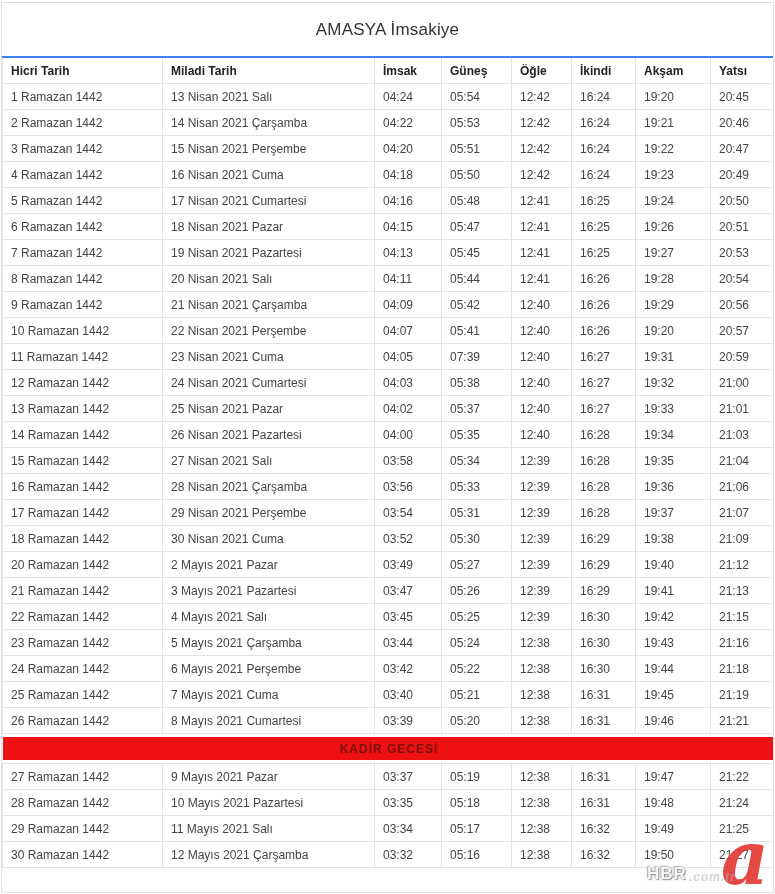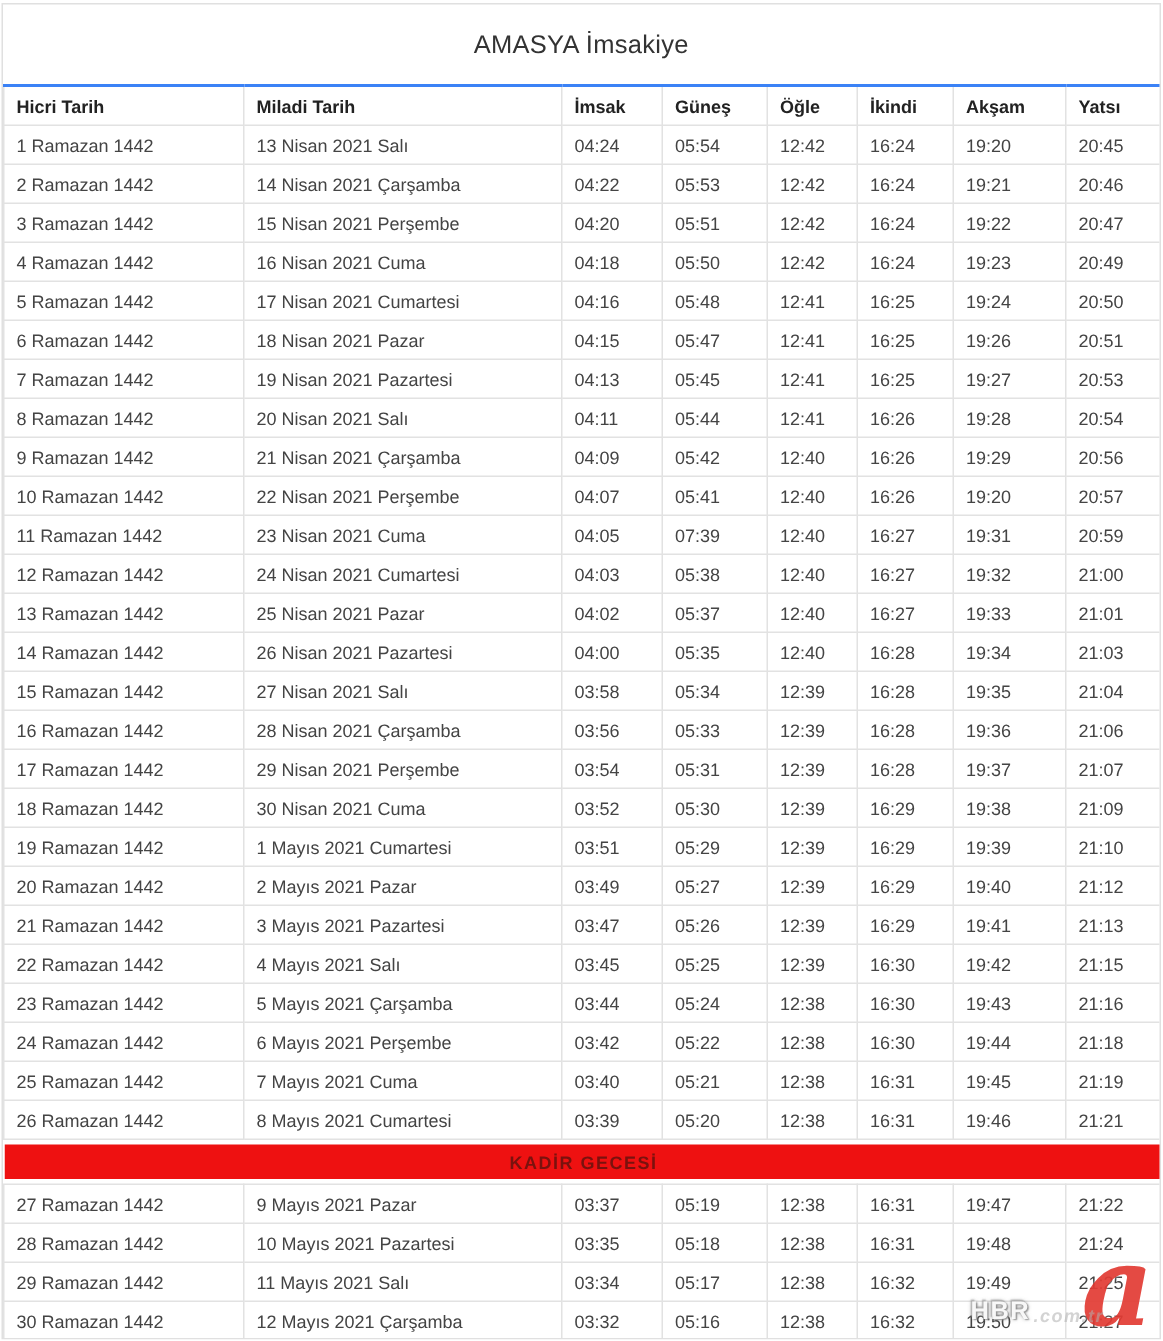--- a/index.html
+++ b/index.html
@@ -310,30 +310,20 @@
           <td style="color: rgb(68, 68, 68);">18 Ramazan 1442</td>
           <td style="color: rgb(68, 68, 68);">30 Nisan 2021 Cuma</td>
           <td style="color: rgb(68, 68, 68);">03:52</td>
           <td style="color: rgb(68, 68, 68);">05:30</td>
           <td style="color: rgb(68, 68, 68);">12:39</td>
           <td style="color: rgb(68, 68, 68);">16:29</td>
           <td style="color: rgb(68, 68, 68);">19:38</td>
           <td style="color: rgb(68, 68, 68);">21:09</td>
         </tr>
         <tr>
-          <td style="color: rgb(68, 68, 68);">19 Ramazan 1442</td>
-          <td style="color: rgb(68, 68, 68);">1 Mayıs 2021 Cumartesi</td>
-          <td style="color: rgb(68, 68, 68);">03:51</td>
-          <td style="color: rgb(68, 68, 68);">05:29</td>
-          <td style="color: rgb(68, 68, 68);">12:39</td>
-          <td style="color: rgb(68, 68, 68);">16:29</td>
-          <td style="color: rgb(68, 68, 68);">19:39</td>
-          <td style="color: rgb(68, 68, 68);">21:10</td>
-        </tr>
-        <tr>
           <td style="color: rgb(68, 68, 68);">20 Ramazan 1442</td>
           <td style="color: rgb(68, 68, 68);">2 Mayıs 2021 Pazar</td>
           <td style="color: rgb(68, 68, 68);">03:49</td>
           <td style="color: rgb(68, 68, 68);">05:27</td>
           <td style="color: rgb(68, 68, 68);">12:39</td>
           <td style="color: rgb(68, 68, 68);">16:29</td>
           <td style="color: rgb(68, 68, 68);">19:40</td>
           <td style="color: rgb(68, 68, 68);">21:12</td>
         </tr>
         <tr>

